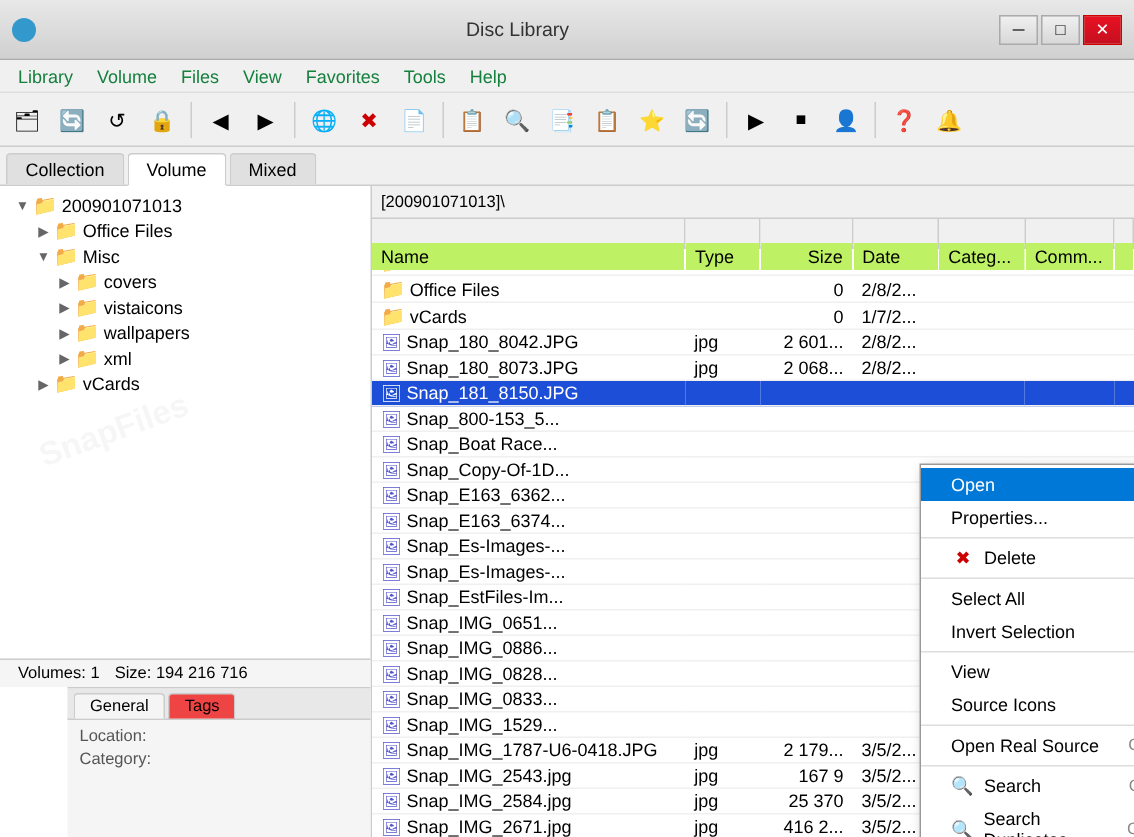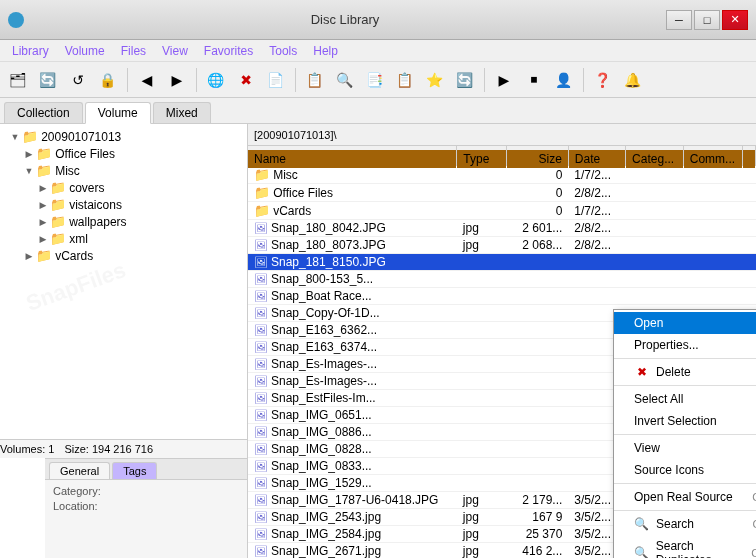--- a/index.html
+++ b/index.html
@@ -8,21 +8,21 @@
     
     #titlebar { background: linear-gradient(to bottom, #e8e8e8, #d0d0d0); height: 40px; display: flex; align-items: center; justify-content: space-between; padding: 0 8px; border-bottom: 1px solid #aaa; }
     #titlebar .title { flex: 1; text-align: center; font-size: 13px; color: #333; }
     #titlebar .win-icon { width: 16px; height: 16px; background: #3399cc; border-radius: 50%; }
     #titlebar .win-controls { display: flex; gap: 2px; }
     #titlebar .win-btn { width: 26px; height: 20px; border: 1px solid #aaa; background: linear-gradient(to bottom, #f0f0f0, #d8d8d8); cursor: pointer; display: flex; align-items: center; justify-content: center; font-size: 11px; }
     #titlebar .win-btn.close { background: linear-gradient(to bottom, #e81123, #c50f1f); color: white; border-color: #c00; }
 
     
     #menubar { background: #f0f0f0; height: 22px; display: flex; align-items: center; border-bottom: 1px solid #ddd; padding: 0 4px; }
-    .menu-item { padding: 2px 8px; cursor: pointer; font-size: 12px; color: #8b5cf6; }
+    .menu-item { padding: 2px 8px; cursor: pointer; font-size: 12px; color: #15803d; }
 
     
     #toolbar { background: #f0f0f0; height: 36px; border-bottom: 1px solid #ccc; display: flex; align-items: center; padding: 2px 4px; gap: 2px; }
     .tb-btn { width: 28px; height: 28px; border: 1px solid transparent; background: transparent; cursor: pointer; display: flex; align-items: center; justify-content: center; font-size: 14px; border-radius: 2px; }
     .tb-sep { width: 1px; height: 24px; background: #ccc; margin: 0 3px; }
 
     
     #tabbar { background: #f0f0f0; height: 26px; display: flex; align-items: flex-end; padding: 0 4px; border-bottom: 1px solid #ccc; }
     .tab { padding: 3px 12px; border: 1px solid #ccc; border-bottom: none; background: #e0e0e0; cursor: pointer; font-size: 12px; margin-right: 2px; border-radius: 3px 3px 0 0; }
     .tab.active { background: #fff; border-bottom: 1px solid #fff; margin-bottom: -1px; }
@@ -32,41 +32,41 @@
 
     
     #left-panel { width: 248px; border-right: 1px solid #ccc; display: flex; flex-direction: column; background: #fff; }
     #tree-area { flex: 1; overflow: auto; padding: 4px; }
     .tree-item { display: flex; align-items: center; padding: 1px 0; cursor: pointer; white-space: nowrap; }
     .tree-indent { display: inline-block; }
     .tree-expand { width: 14px; display: inline-block; text-align: center; font-size: 9px; cursor: pointer; color: #666; }
     .folder-icon { color: #f0c040; margin-right: 3px; font-size: 13px; }
     
     
-    #tree-status { border-top: 1px solid #ccc; padding: 3px 0; font-size: 11px; background: #f5f5f5; display: flex; gap: 10px; }
+    #tree-status { border-top: 1px solid #ccc; padding: 3px 12px; font-size: 11px; background: #f5f5f5; display: flex; gap: 10px; }
 
     
     #info-panel { border-top: 1px solid #ccc; height: 110px; background: #f5f5f5; margin-left: 45px; }
     #info-tabs { display: flex; padding: 3px 4px 0; background: #e8e8e8; border-bottom: 1px solid #ccc; }
-    .info-tab { padding: 2px 10px; border: 1px solid #ccc; border-bottom: none; background: #c4b5fd; cursor: pointer; font-size: 11px; margin-right: 2px; border-radius: 3px 3px 0 0; }
+    .info-tab { padding: 2px 10px; border: 1px solid #ccc; border-bottom: none; background: #ef4444; cursor: pointer; font-size: 11px; margin-right: 2px; border-radius: 3px 3px 0 0; }
     .info-tab.active { background: #f5f5f5; }
     .info-content { padding: 5px 8px; }
     .info-row { display: flex; margin-bottom: 3px; font-size: 11px; }
     .info-label { width: 65px; color: #555; }
     .info-value { flex: 1; }
 
     
     #right-panel { flex: 1; display: flex; flex-direction: column; background: #fff; position: relative; }
     #path-bar { background: #f0f0f0; border-bottom: 1px solid #ccc; padding: 2px 6px; font-size: 11px; height: 22px; display: flex; align-items: center; }
     
     
     #file-list { flex: 1; overflow: auto; }
     table { width: 100%; border-collapse: collapse; }
     thead tr { background: #f0f0f0; }
-    th { padding: 2px 6px; border-right: 1px solid #ccc; border-bottom: 2px solid #ccc; text-align: left; font-weight: normal; font-size: 12px; cursor: pointer; position: sticky; top: 4px; background: #a16207; white-space: nowrap; }
+    th { padding: 2px 6px; border-right: 1px solid #ccc; border-bottom: 2px solid #ccc; text-align: left; font-weight: normal; font-size: 12px; cursor: pointer; position: sticky; top: 16px; background: #bef264; white-space: nowrap; }
     td { padding: 1px 6px; border-bottom: 1px solid #f0f0f0; font-size: 12px; white-space: nowrap; }
     tr.selected td { background: #1d4ed8; color: white; }
     .col-name { width: 220px; }
     .col-type { width: 60px; }
     .col-size { width: 70px; text-align: right; }
     .col-date { width: 65px; }
     .col-cat { width: 60px; }
     .col-comm { width: 60px; }
     .file-row-icon { color: #5555cc; font-size: 11px; margin-right: 3px; }
     .folder-row-icon { color: #f0c040; font-size: 13px; margin-right: 3px; }
@@ -211,25 +211,25 @@
       <span>Size: 194 216 716</span>
     </div>
 
     <div id="info-panel">
       <div id="info-tabs">
         <div class="info-tab active">General</div>
         <div class="info-tab">Tags</div>
       </div>
       <div class="info-content">
         <div class="info-row">
-          <span class="info-label">Category:</span>
+          <span class="info-label">Location:</span>
           <span class="info-value"></span>
         </div>
         <div class="info-row">
-          <span class="info-label">Location:</span>
+          <span class="info-label">Category:</span>
           <span class="info-value"></span>
         </div>
       </div>
     </div>
   </div>
 
   <div id="right-panel">
 
     <div id="path-bar">
       <span>[200901071013]\</span>

